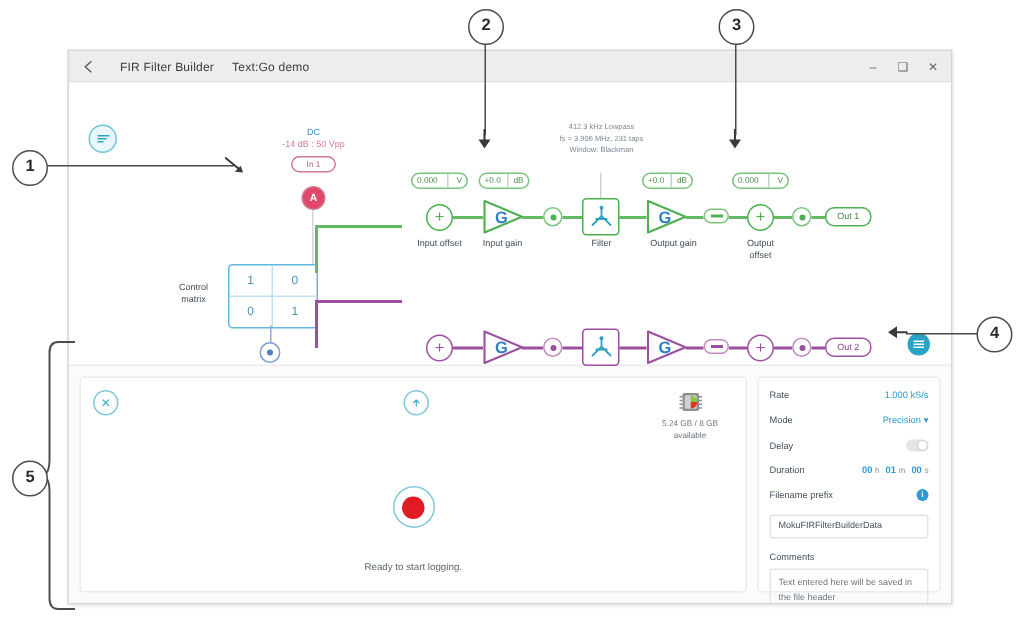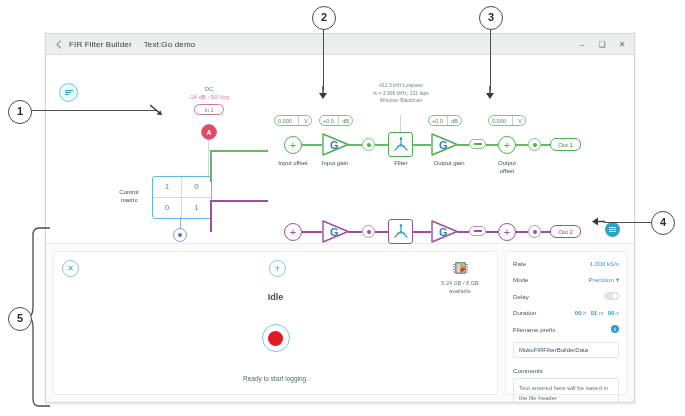--- a/index.html
+++ b/index.html
@@ -31,21 +31,21 @@
     overflow:hidden;
   }
   #titlebar{
     height:20px;background:#eceded;border-bottom:1px solid #e0e0e0;
     display:flex;align-items:center;padding:0 4px;position:relative;
   }
   .tb-back{
     width:18px;height:18px;display:flex;align-items:center;justify-content:center;
     color:#555;font-size:12px;
   }
-  .tb-title{font-size:8px;color:#3a3a3a;margin-left:1px;letter-spacing:.15px;}
+  .tb-title{font-size:8px;color:#3a3a3a;margin-left:12px;letter-spacing:.15px;}
   .tb-sub{font-size:8px;color:#3a3a3a;margin-left:12px;letter-spacing:.15px;}
   .tb-controls{position:absolute;right:2px;top:0;height:20px;display:flex;align-items:center;}
   .tb-btn{width:20px;height:20px;display:flex;align-items:center;justify-content:center;color:#666;font-size:8px;}
 
   
   #diagram{position:relative;height:188px;background:#fff;border-bottom:1px solid #ececec;}
 
   .hamburger{
     position:absolute;left:13px;top:28px;width:17px;height:17px;border-radius:50%;
     border:1.4px solid #6ec6dd;background:#eaf7fb;
@@ -397,21 +397,20 @@
     <div id="logger">
 
       <div id="logmain">
         <div class="log-ic" style="left:8px;top:8px;">✕</div>
         <div class="log-ic" style="left:50%;top:8px;margin-left:-7px;">
           <svg width="9" height="9" viewBox="0 0 12 12">
               <path d="M6 9 L6 4 M3.5 6 L6 3.6 L8.5 6" stroke="#3ca8c0" stroke-width="1" fill="none" stroke-linecap="round"></path>
             </svg>
         </div>
 
-        <div id="idle">Idle</div>
 
         <div id="recbtn">
             <span></span>
           </div>
 
         <div id="readytxt">Ready to start logging.</div>
 
         <div id="storage">
           <div id="chip">
             <svg width="17" height="16" viewBox="0 0 17 16">

